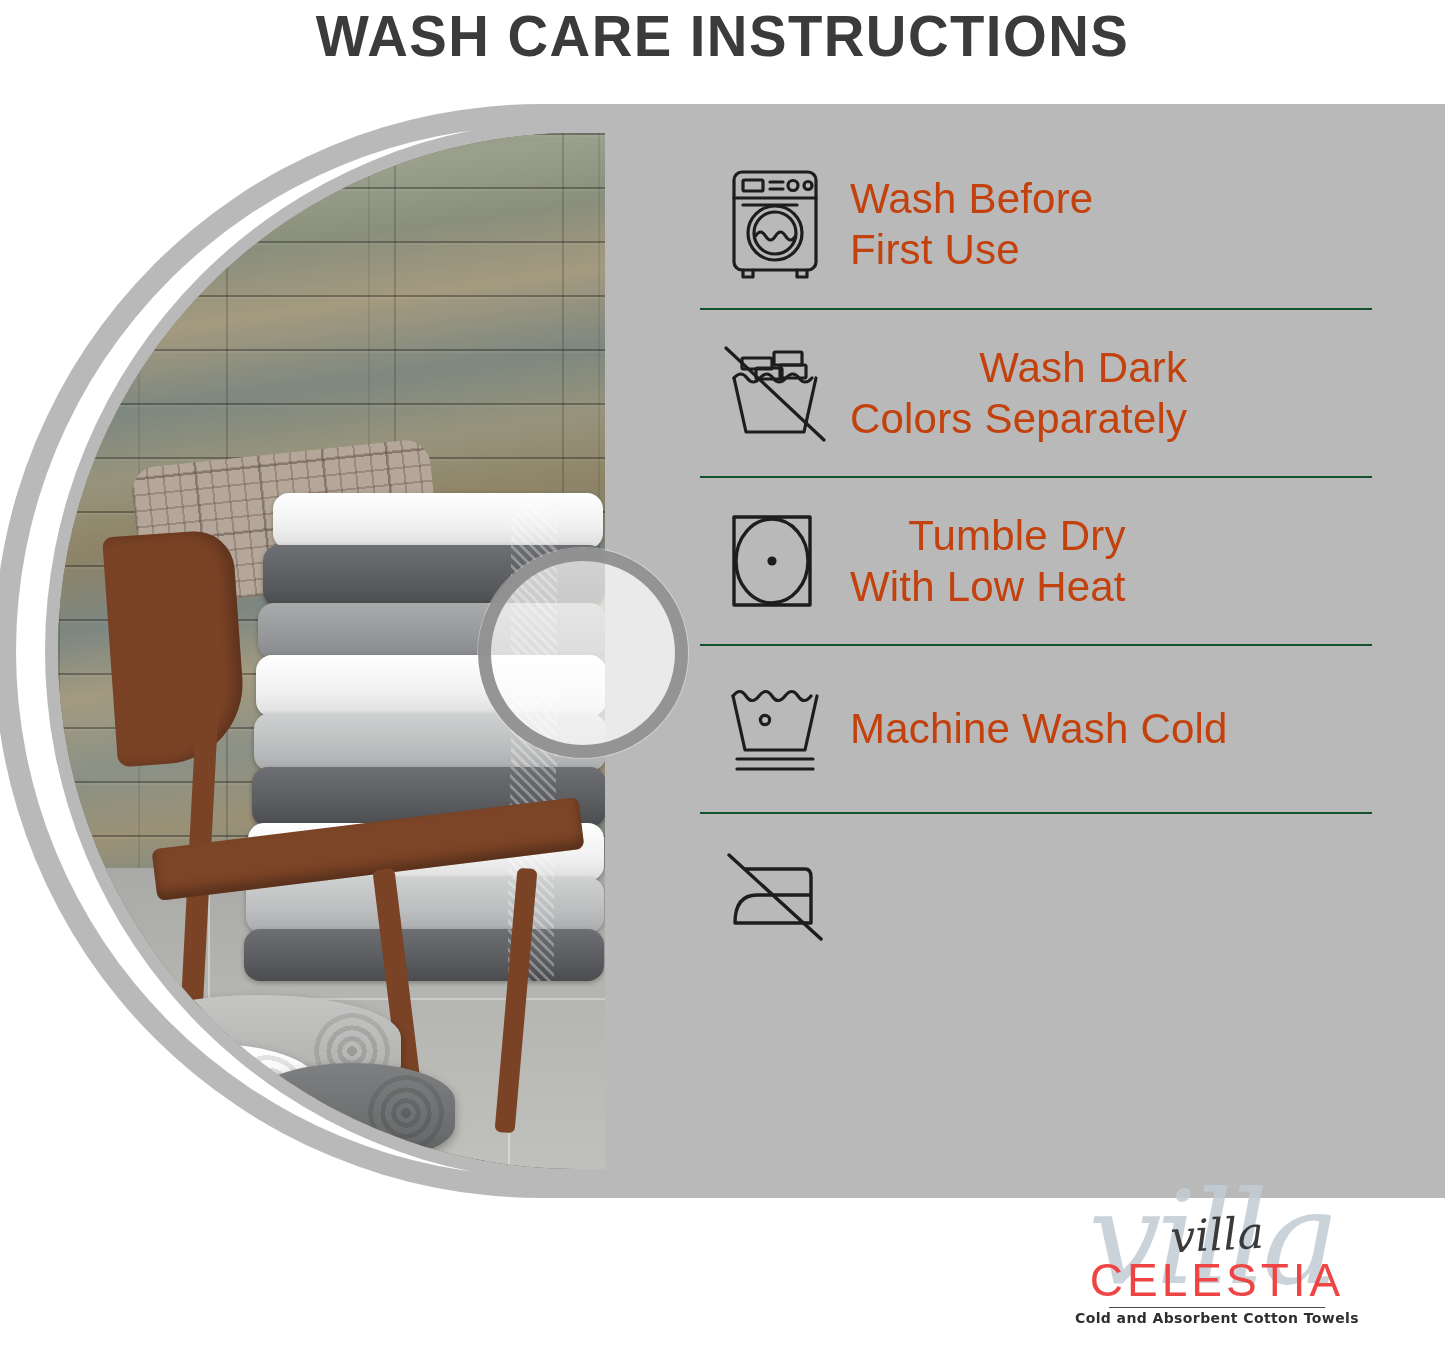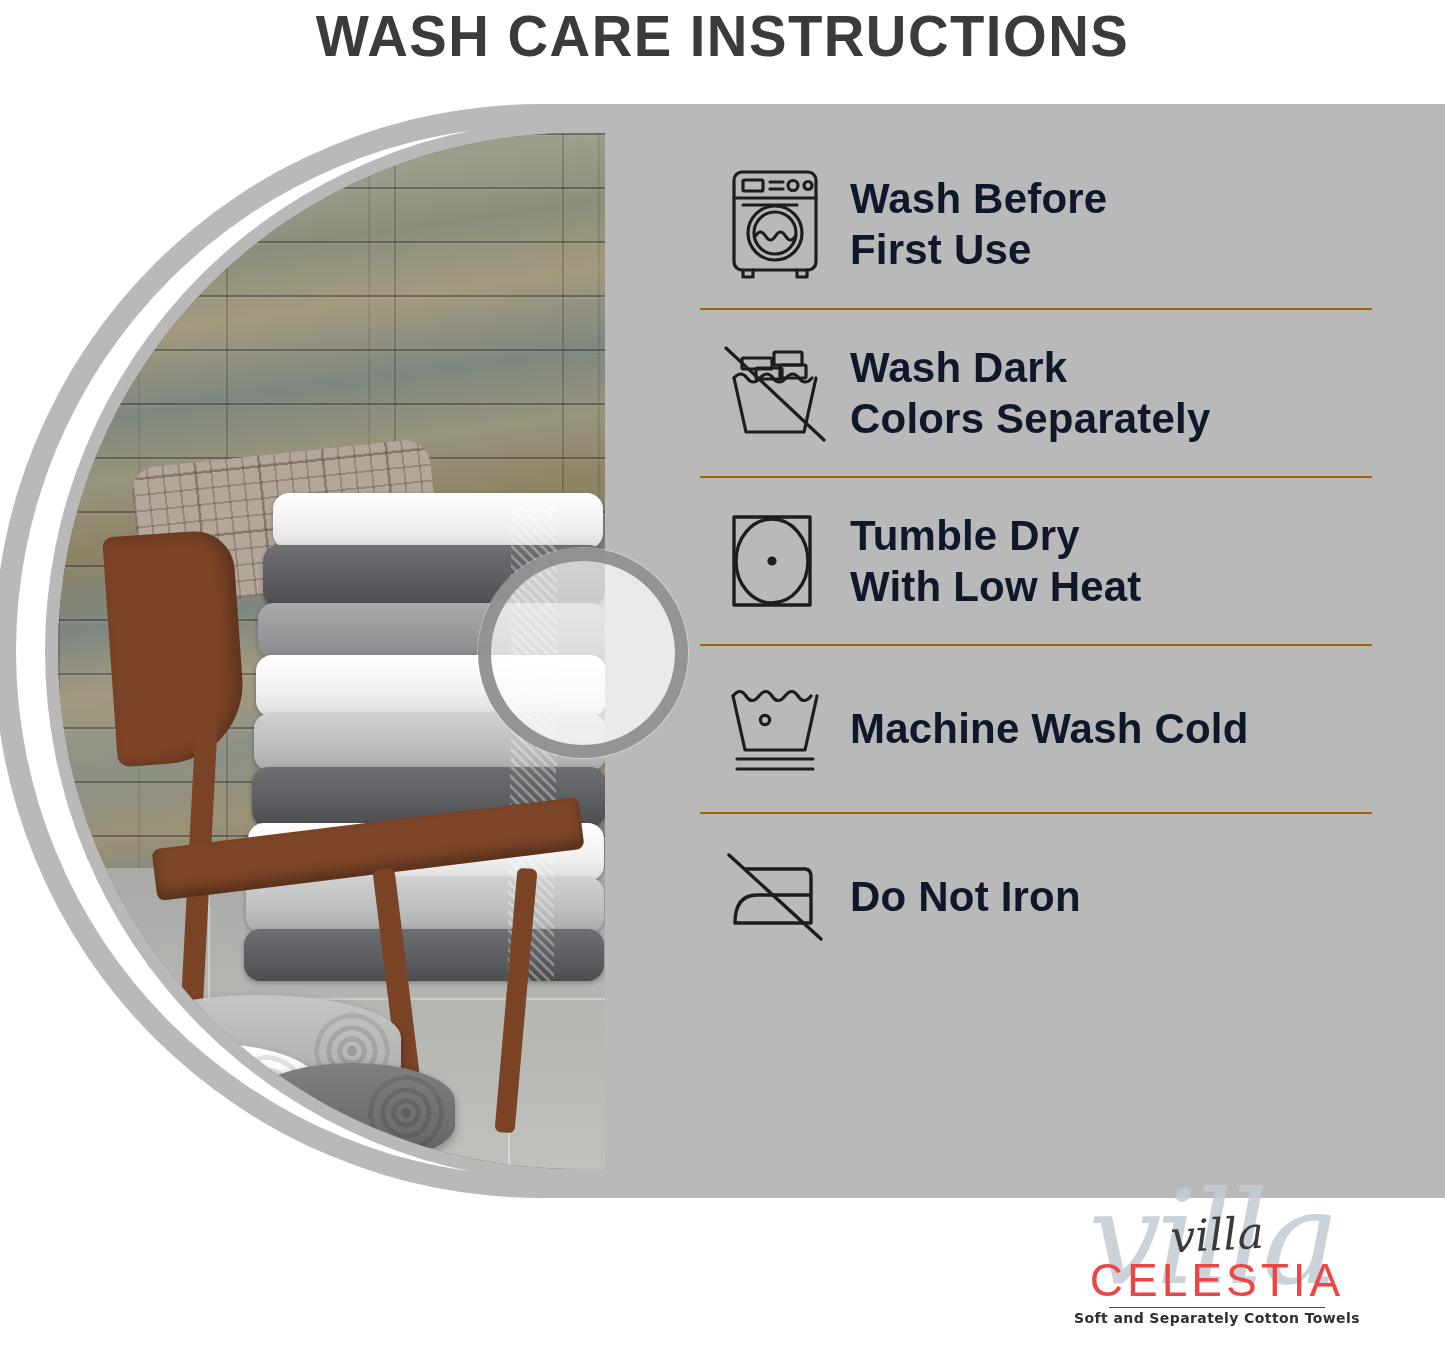--- a/index.html
+++ b/index.html
@@ -231,37 +231,37 @@
     left: 700px;
     top: 140px;
     width: 672px;
   }
   .care-row {
     position: relative;
     display: flex;
     align-items: center;
     height: 168px;
   }
-  .care-row + .care-row { border-top: 2px solid #a16207; }
+  .care-row + .care-row { border-top: 2px solid #14532d; text-align: right; }
 
   .care-icon {
     flex: 0 0 150px;
     height: 130px;
     display: flex;
     align-items: center;
     justify-content: center;
   }
   .care-icon svg { display: block; }
 
   .care-label {
     font-family: "Liberation Sans", sans-serif;
     font-size: 42px;
-    font-weight: 700;
+    font-weight: 400;
     line-height: 1.22;
-    color: #0f172a;
+    color: #c2410c;
     letter-spacing: .2px;
     white-space: pre-line;
   }
 
   
   .brand {
     position: absolute;
     right: 78px;
     bottom: 16px;
     width: 300px;
@@ -439,26 +439,25 @@
     </div>
 
 
     <div class="care-row">
       <div class="care-icon">
         <svg width="108" height="96" viewBox="0 0 108 96" fill="none" stroke="#1d1d1d" stroke-width="3.4" stroke-linecap="round" stroke-linejoin="round">
           <path d="M24 20 H84 q6 0 6 8 V74 H14 q0 -28 22 -28 H88"></path>
           <line x1="8" y1="6" x2="100" y2="90"></line>
         </svg>
       </div>
-      <div class="care-label">Do Not Iron</div>
     </div>
 
   </div>
 
   <div class="brand">
     <div class="brand-watermark">villa</div>
     <div class="brand-script">villa</div>
     <div class="brand-name">CELESTIA</div>
     <div class="brand-rule"></div>
-    <div class="brand-tagline">Soft and Separately Cotton Towels</div>
+    <div class="brand-tagline">Cold and Absorbent Cotton Towels</div>
   </div>
 
 </div>
 
 </body></html>

